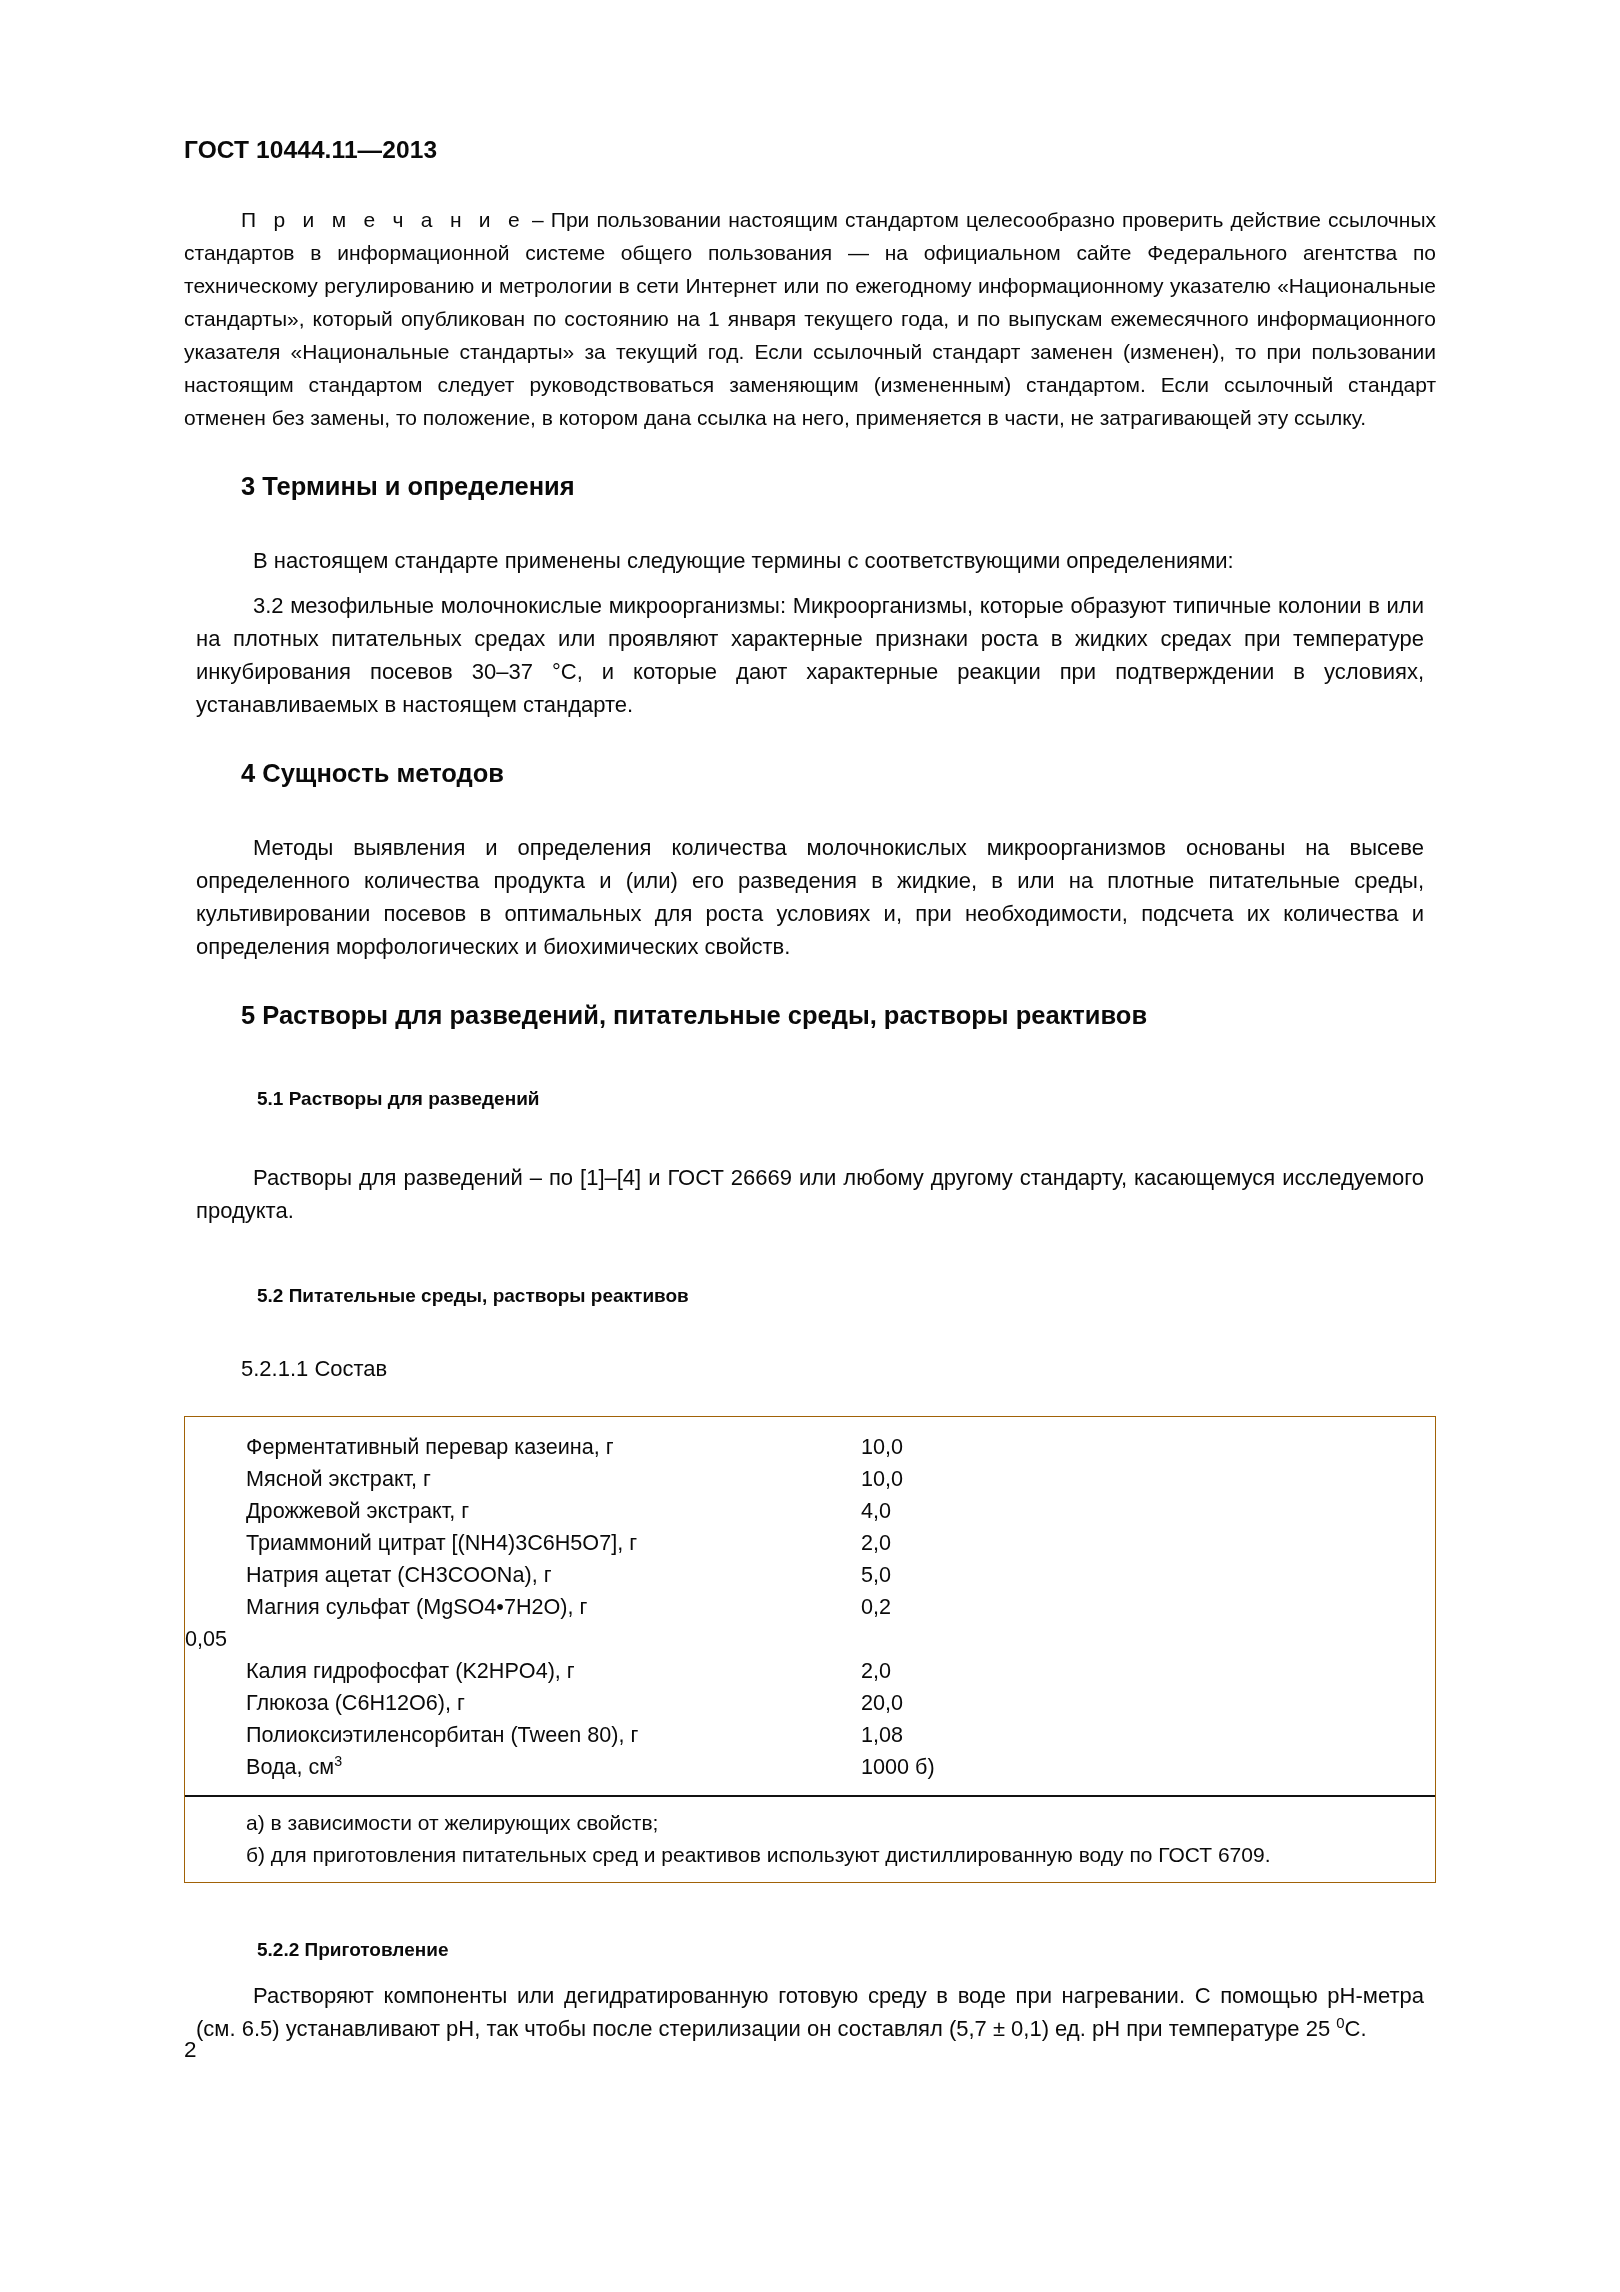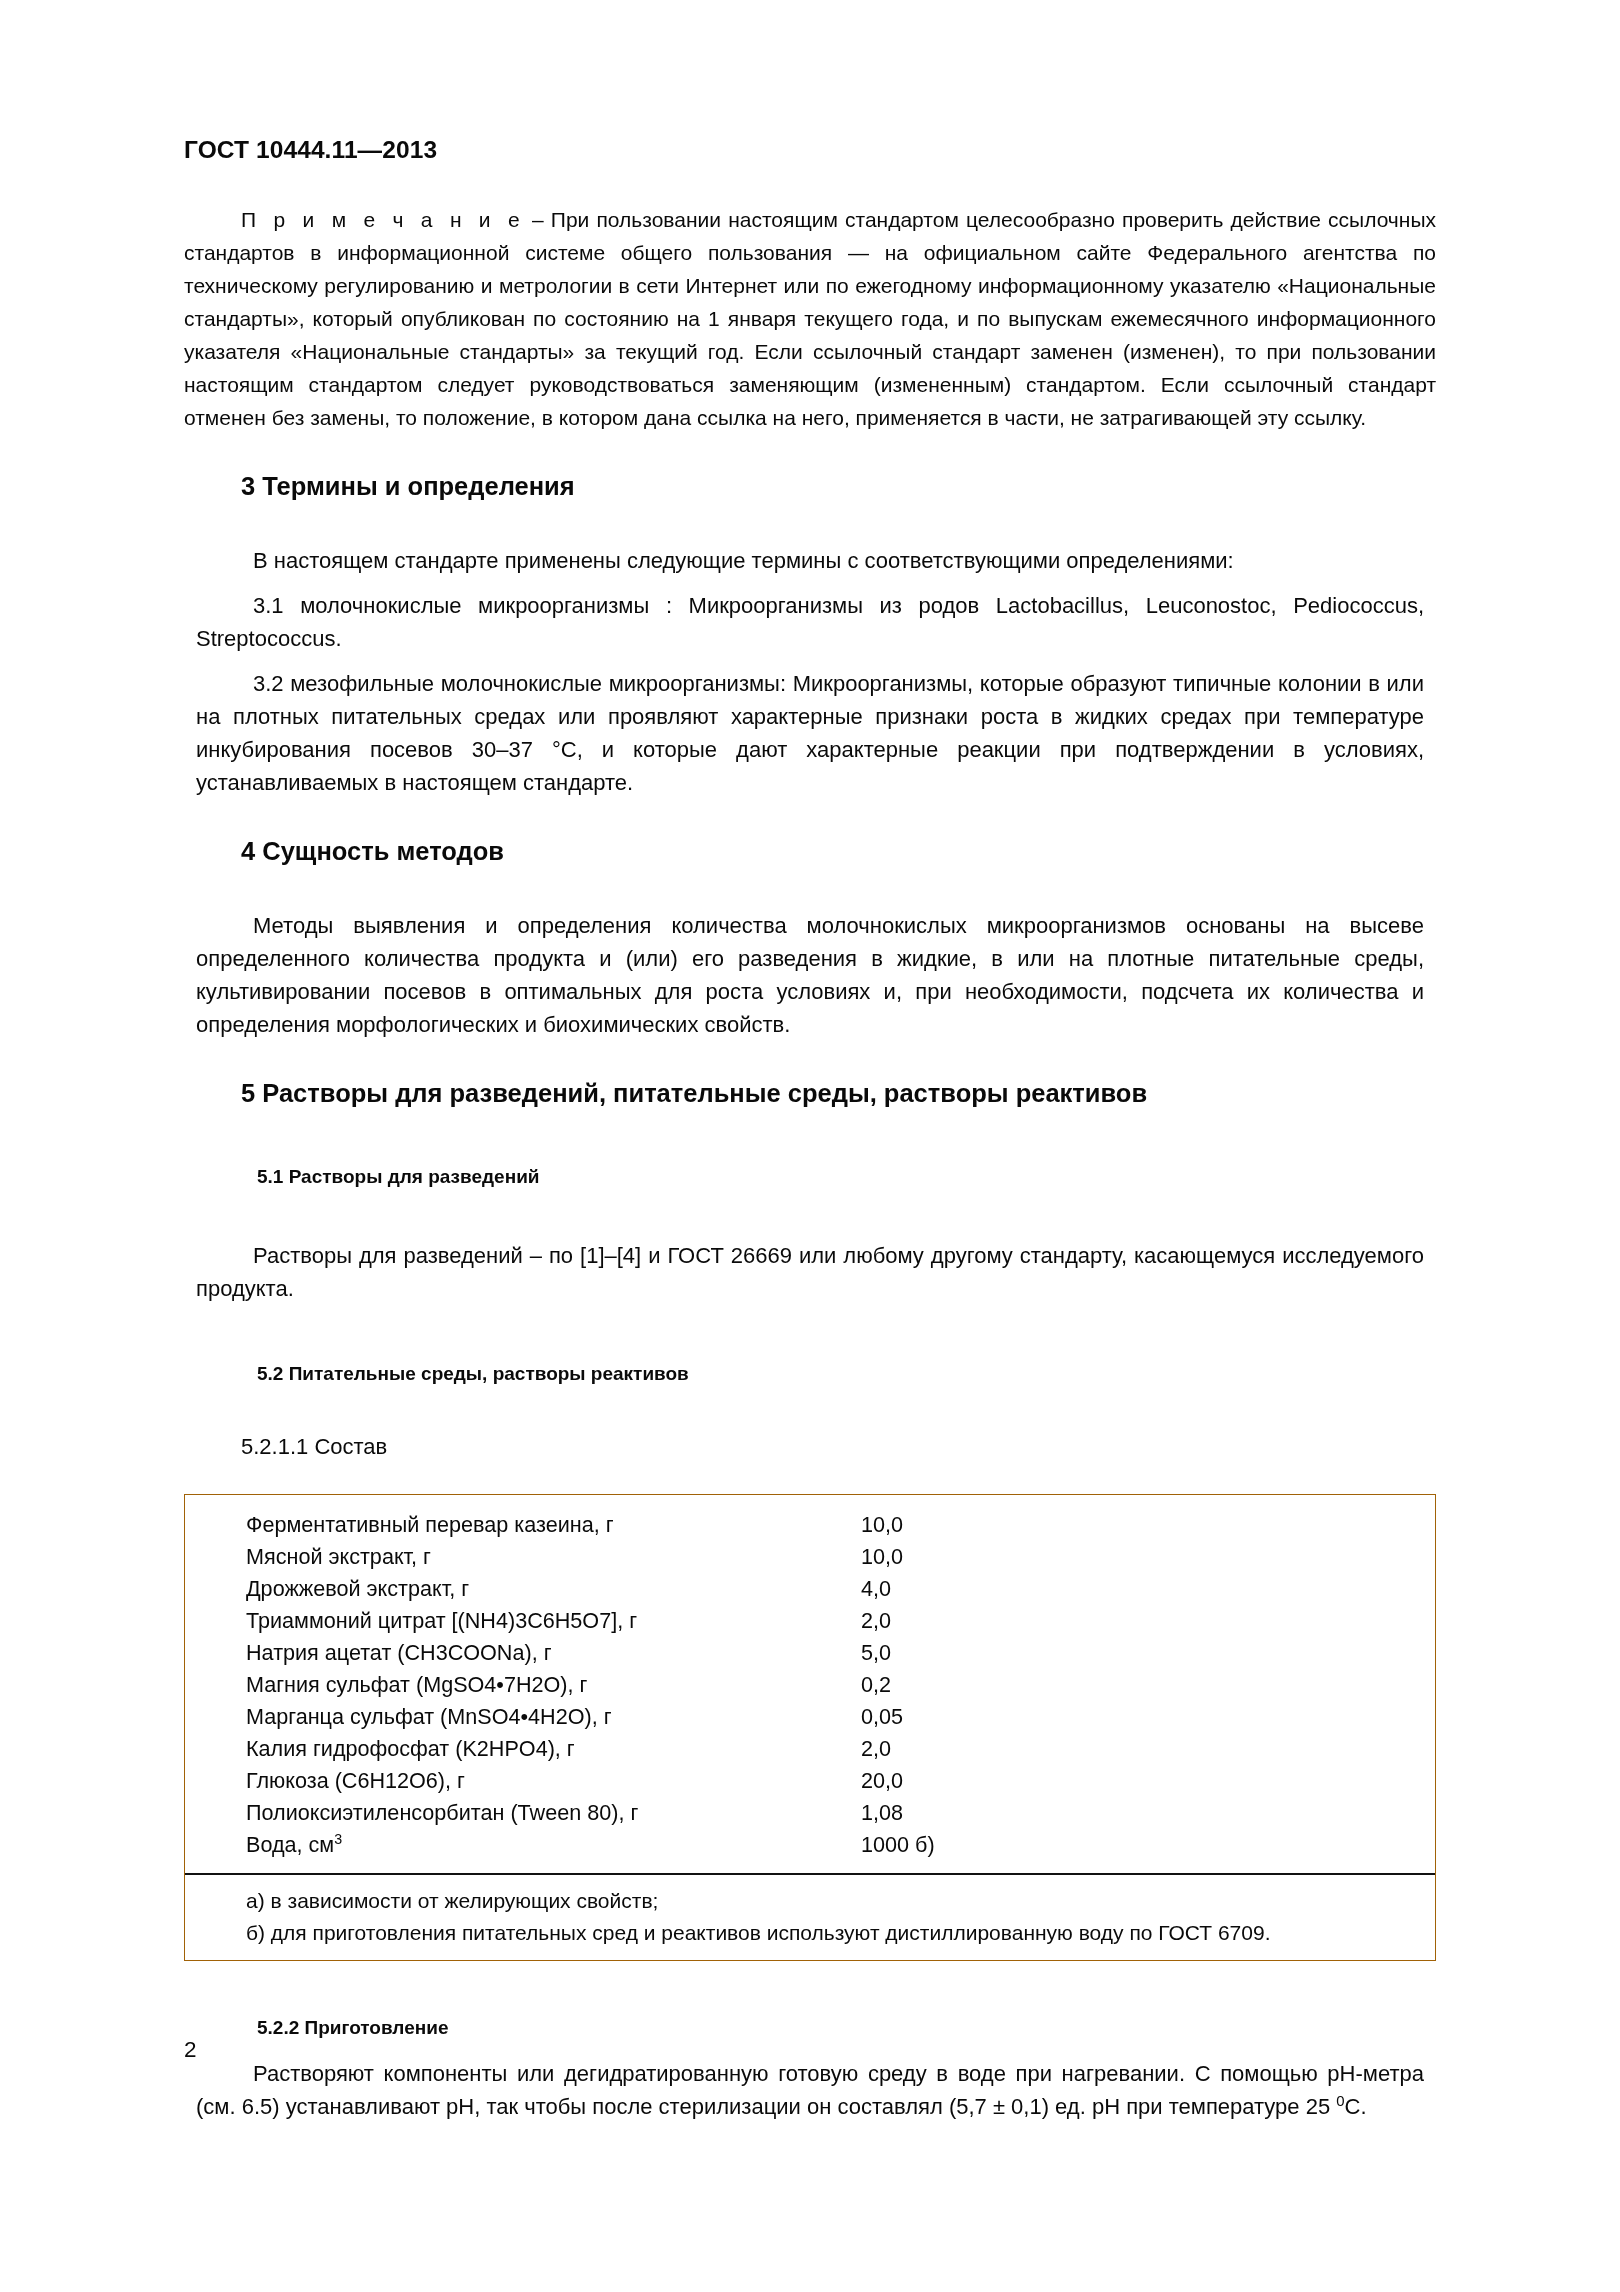--- a/index.html
+++ b/index.html
@@ -143,21 +143,20 @@
 
     <div class="doc-header">ГОСТ 10444.11—2013</div>
 
     <p class="note"><span class="spaced">П р и м е ч а н и е</span><span> – </span><span>При пользовании настоящим стандартом целесообразно проверить действие ссылочных стандартов в информационной системе общего пользования — на официальном сайте Федерального агентства по техническому регулированию и метрологии в сети Интернет или по ежегодному информационному указателю «Национальные стандарты», который опубликован по состоянию на 1 января текущего года, и по выпускам ежемесячного информационного указателя «Национальные стандарты» за текущий год. Если ссылочный стандарт заменен (изменен), то при пользовании настоящим стандартом следует руководствоваться заменяющим (измененным) стандартом. Если ссылочный стандарт отменен без замены, то положение, в котором дана ссылка на него, применяется в части, не затрагивающей эту ссылку.</span></p>
 
     <h2 class="section">3 Термины и определения</h2>
 
     <div class="gap-md"></div>
 
     <p class="body indent">В настоящем стандарте применены следующие термины с соответствующими определениями:</p>
-    <p class="body indent">3.1 молочнокислые микроорганизмы : Микроорганизмы из родов Lactobacillus, Leuconostoc, Pediococcus, Streptococcus.</p>
     <p class="body indent">3.2 мезофильные молочнокислые микроорганизмы: Микроорганизмы, которые образуют типичные колонии в или на плотных питательных средах или проявляют характерные признаки роста в жидких средах при температуре инкубирования посевов 30–37 °C, и которые дают характерные реакции при подтверждении в условиях, устанавливаемых в настоящем стандарте.</p>
 
     <h2 class="section">4 Сущность методов</h2>
 
     <div class="gap-md"></div>
 
     <p class="body indent">Методы выявления и определения количества молочнокислых микроорганизмов основаны на высеве определенного количества продукта и (или) его разведения в жидкие, в или на плотные питательные среды, культивировании посевов в оптимальных для роста условиях и, при необходимости, подсчета их количества и определения морфологических и биохимических свойств.</p>
 
     <h2 class="section">5 Растворы для разведений, питательные среды, растворы реактивов</h2>
 
@@ -198,21 +197,20 @@
         </div>
         <div class="comp-row">
           <div class="comp-name">Натрия ацетат (CH3COONa), г</div>
           <div class="comp-val">5,0</div>
         </div>
         <div class="comp-row">
           <div class="comp-name">Магния сульфат (MgSO4•7H2O), г</div>
           <div class="comp-val">0,2</div>
         </div>
         <div class="comp-row">
-          <div class="comp-name">Марганца сульфат (MnSO4•4H2O), г</div>
           <div class="comp-val">0,05</div>
         </div>
         <div class="comp-row">
           <div class="comp-name">Калия гидрофосфат (K2HPO4), г</div>
           <div class="comp-val">2,0</div>
         </div>
         <div class="comp-row">
           <div class="comp-name">Глюкоза (C6H12O6), г</div>
           <div class="comp-val">20,0</div>
         </div>

